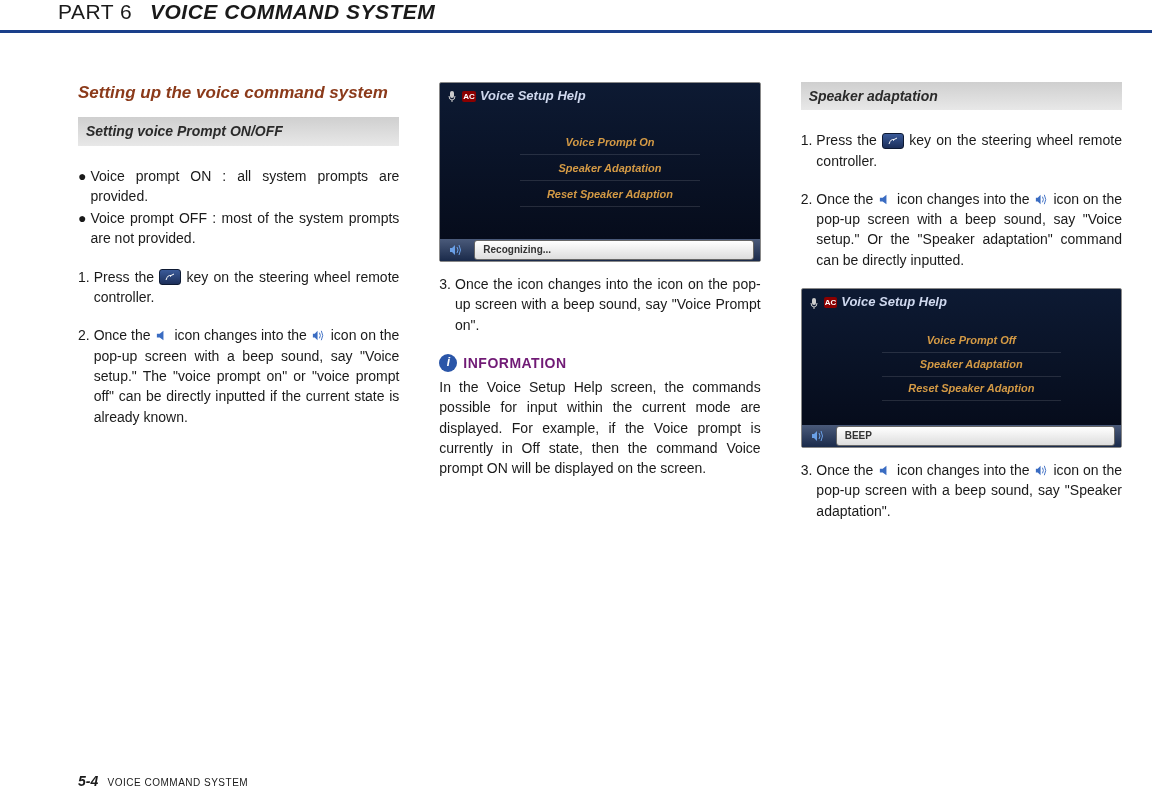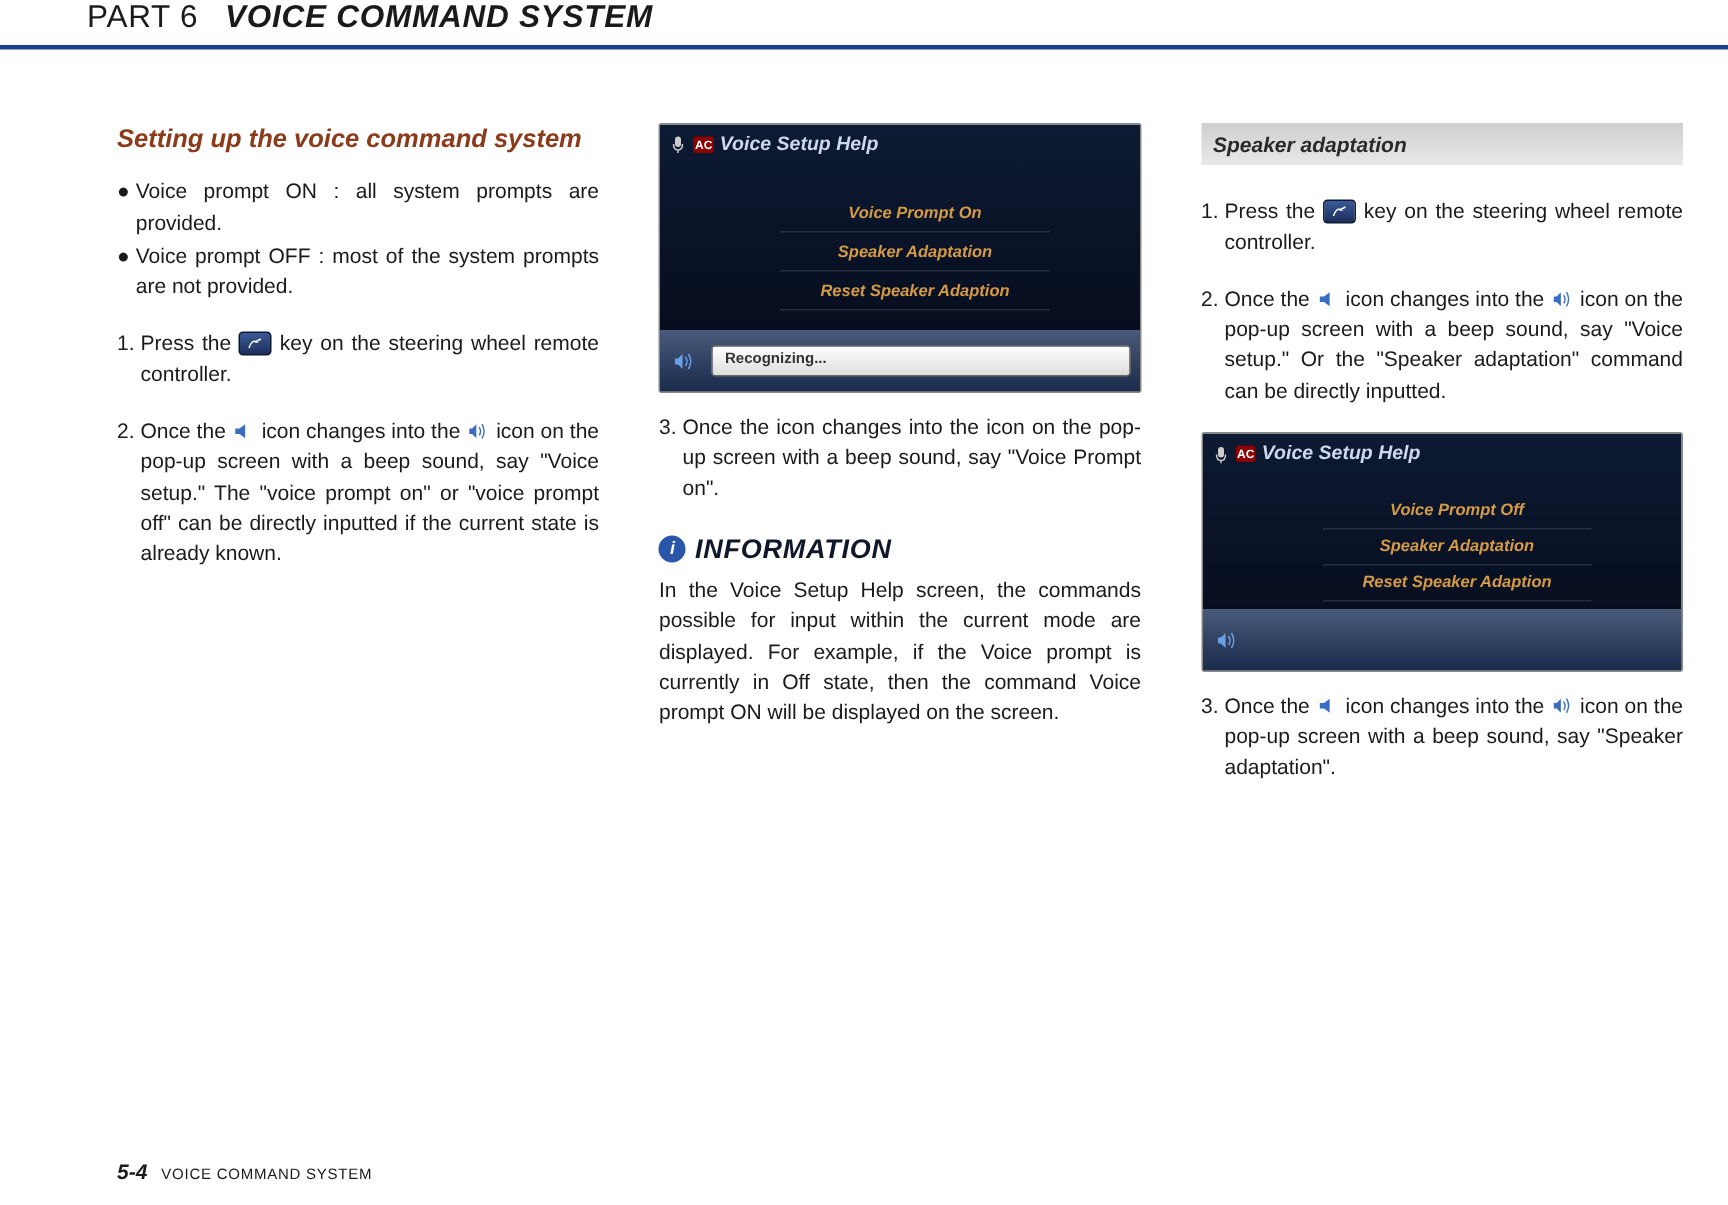--- a/index.html
+++ b/index.html
@@ -160,21 +160,21 @@
     text-align: center;
     border-bottom: 1px solid rgba(255,255,255,0.12);
     padding-bottom: 3px;
   }
   .screenshot .m1 { top: 52px; }
   .screenshot .m2 { top: 78px; }
   .screenshot .m3 { top: 104px; }
   .screenshot .ss-footer {
     position: absolute;
     bottom: 0; left: 0; right: 0;
-    height: 41px;
+    height: 22px;
     background: linear-gradient(to bottom, #4a5a7a 0%, #1a2a4a 100%);
     display: flex;
     align-items: center;
     padding: 0 6px;
     gap: 8px;
   }
   .screenshot .ss-footer .sp-ico {
     width: 20px; height: 20px;
     display: flex; align-items: center; justify-content: center;
   }
@@ -201,24 +201,23 @@
     background: #2a55a8;
     color: #fff;
     display: flex;
     align-items: center;
     justify-content: center;
     font-weight: 700;
     font-size: 12px;
     font-style: italic;
   }
   .info-label {
-    color: #0f172a;
-    font-weight: 700;
-    font-style: italic;
-    font-size: 18px;
+    color: #701a75;
+    font-weight: 700;
+    font-size: 14px;
     letter-spacing: 0.5px;
   }
   .info-body {
     text-align: justify;
     font-size: 14px;
   }
 
   .page-footer {
     position: absolute;
     bottom: 14px;
@@ -243,20 +242,21 @@
   <span class="part-label">PART 6</span>
   &nbsp;&nbsp;
   <span class="part-title">VOICE COMMAND SYSTEM</span>
   <div class="header-rule"></div>
 </div>
 
 <div class="columns">
 
   <div class="col">
     <div class="section-title">Setting up the voice command system</div>
+    <div class="subheader">Setting voice Prompt ON/OFF</div>
 
     <div class="bullet-list">
       <div class="bullet-item">
         <span class="dot">●</span>
         <span class="txt">Voice prompt ON : all system prompts are provided.</span>
       </div>
       <div class="bullet-item">
         <span class="dot">●</span>
         <span class="txt">Voice prompt OFF : most of the system prompts are not provided.</span>
       </div>
@@ -385,20 +385,21 @@
       <div class="menu-item m1" style="top:44px">Voice Prompt Off</div>
       <div class="menu-item m2" style="top:68px">Speaker Adaptation</div>
       <div class="menu-item m3" style="top:92px">Reset Speaker Adaption</div>
       <div class="ss-footer">
         <div class="sp-ico">
           <svg viewBox="0 0 16 16" width="16" height="16">
               <path d="M2 6 L4 6 L7 3 L7 13 L4 10 L2 10 Z" fill="#6aa0e8"></path>
               <path d="M9 5 Q11 8 9 11 M11 3 Q14 8 11 13" stroke="#6aa0e8" stroke-width="1" fill="none"></path>
             </svg>
         </div>
+        <div class="status">BEEP</div>
       </div>
     </div>
 
     <div class="num-list">
       <div class="num-item">
         <span class="num">3.</span>
         <span class="txt">
           <span>Once the </span>
           <span class="speaker-icon">
             <svg viewBox="0 0 16 16">

